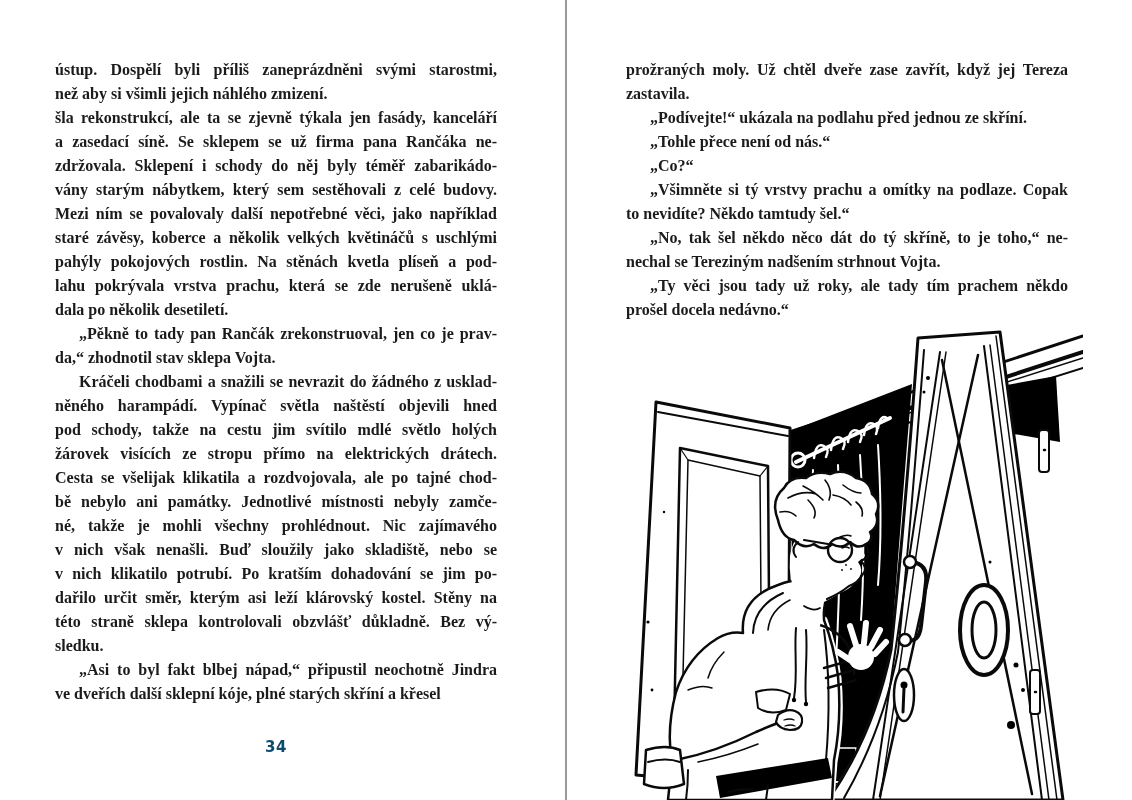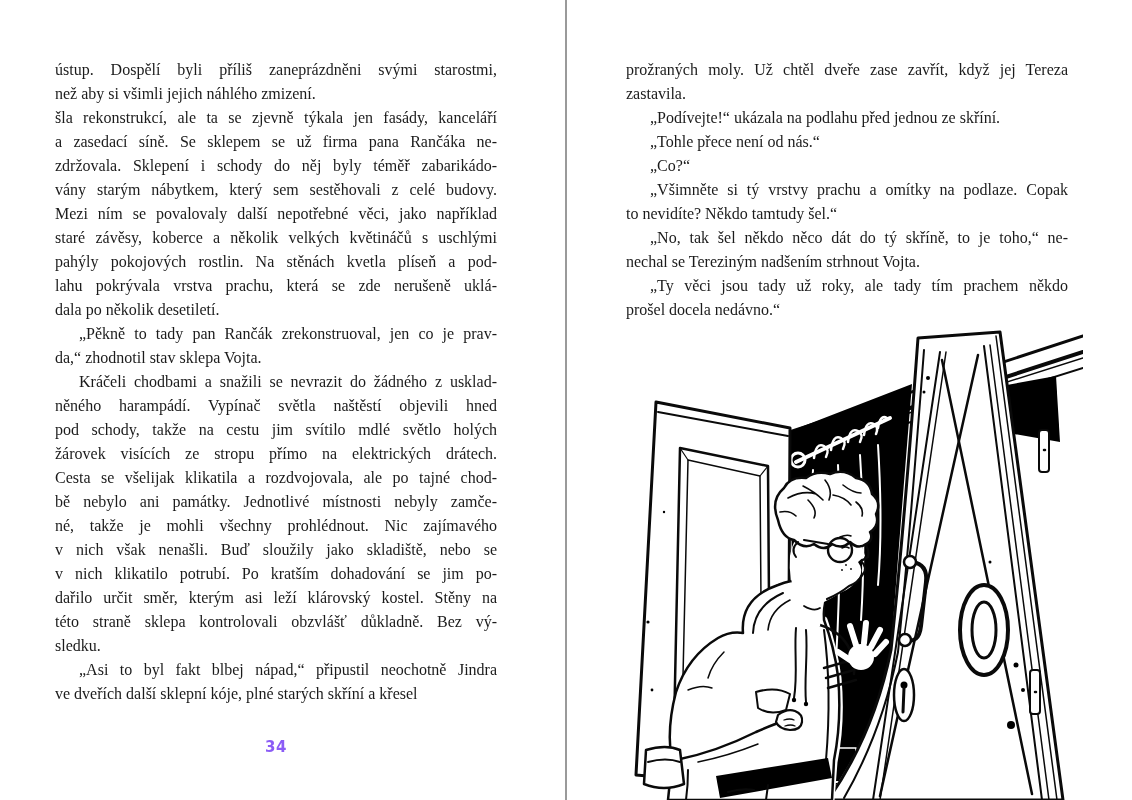--- a/index.html
+++ b/index.html
@@ -22,28 +22,29 @@
     position:absolute;top:58px;width:442px;
     font-size:16px;line-height:24px;
   }
   .page-left .text-col{left:55px;}
   .page-right .text-col{left:72px;}
   .line{
     height:24px;overflow:hidden;
     text-align:justify;
     text-align-last:justify;
     white-space:normal;
+    font-weight:bold;
   }
   .line.last{text-align:right;text-align-last:left;}
   .line.indent{text-indent:24px;}
   .page-number{
     position:absolute;left:55px;top:738px;width:442px;
     text-align:center;
     font-family:"DejaVu Sans","Liberation Sans",sans-serif;
-    font-size:15px;font-weight:700;letter-spacing:.5px;color:#8b5cf6;
+    font-size:15px;font-weight:700;letter-spacing:.5px;color:#0c4a6e;
   }
   .illustration{
     position:absolute;left:74px;top:330px;width:455px;height:470px;
   }
   .illustration svg{display:block;}
 </style>
 </head>
 <body>
 
 <div class="spread">

